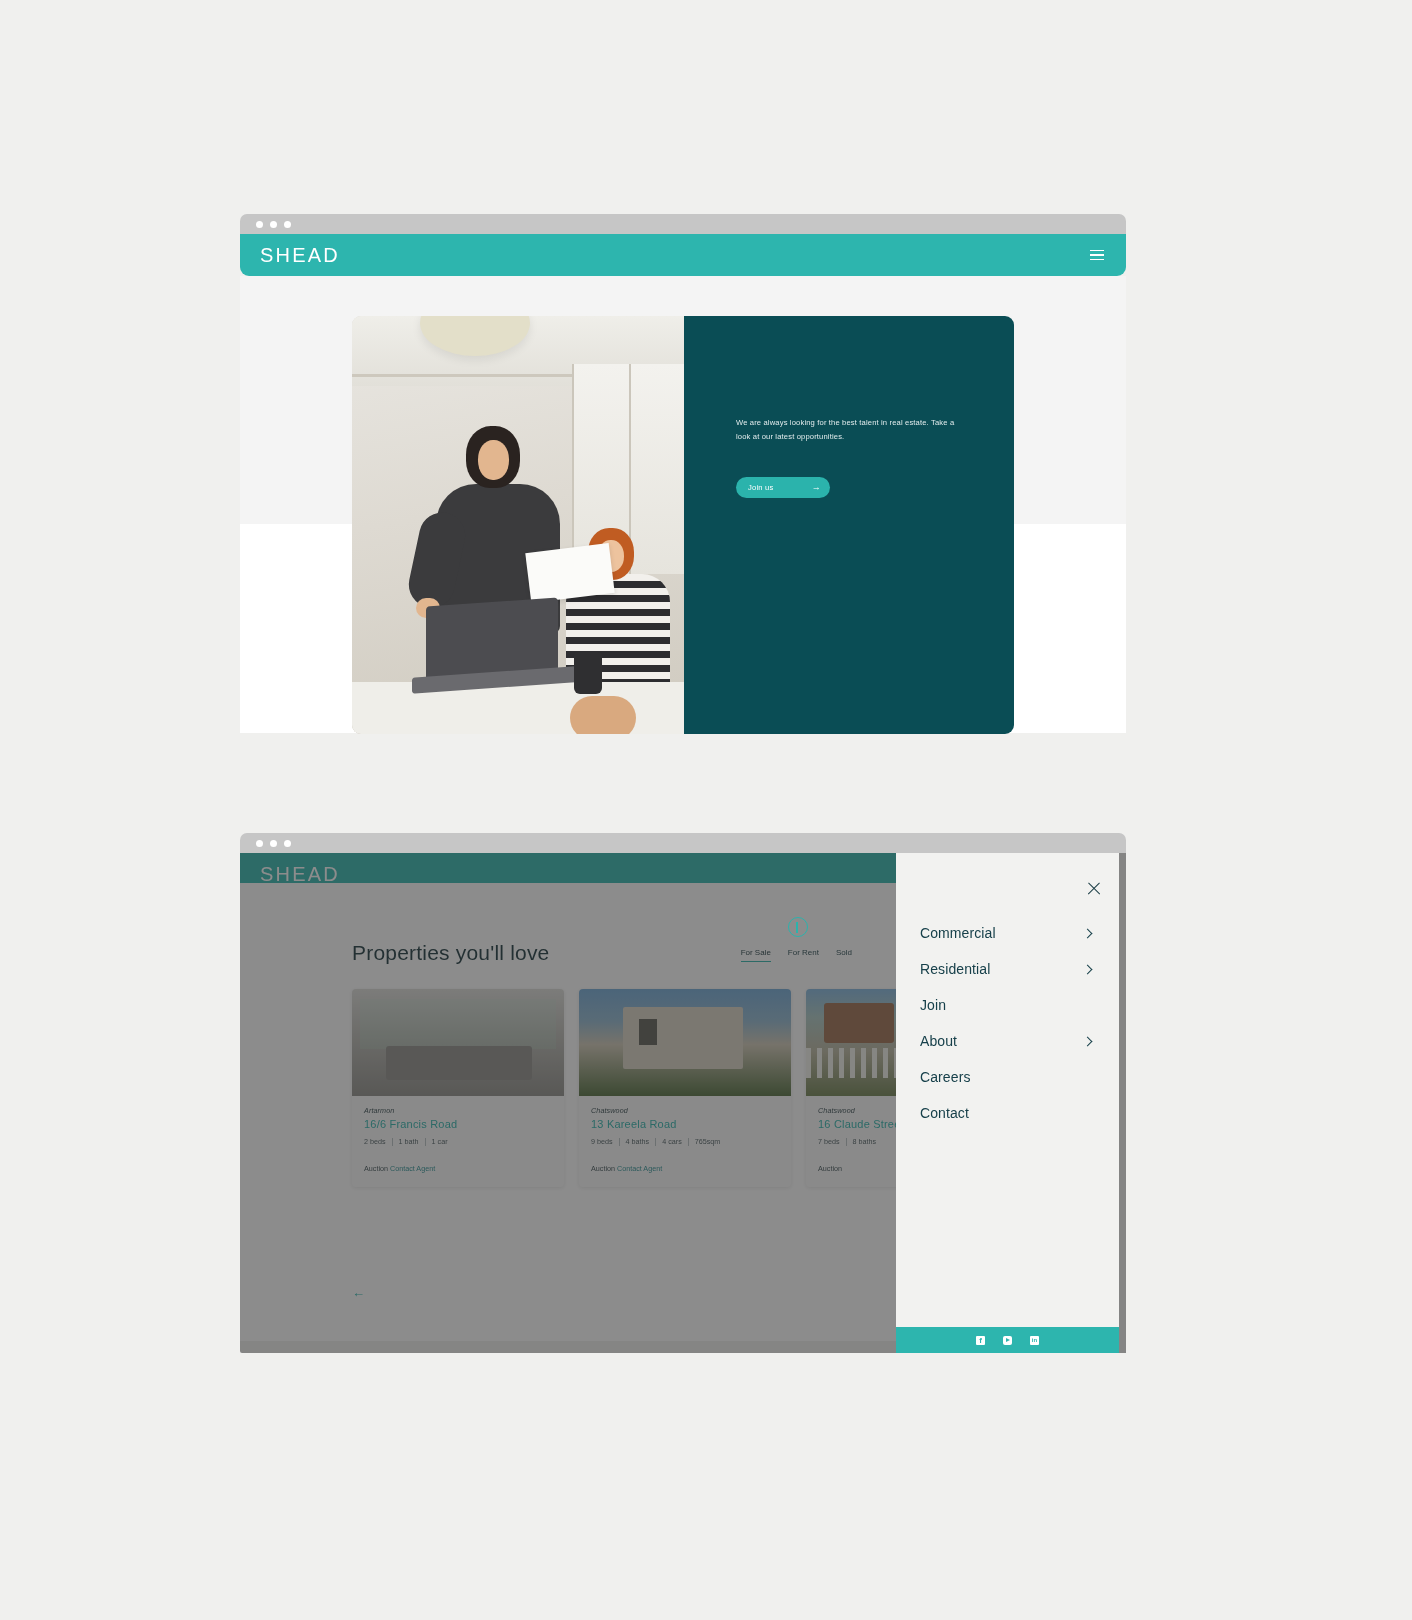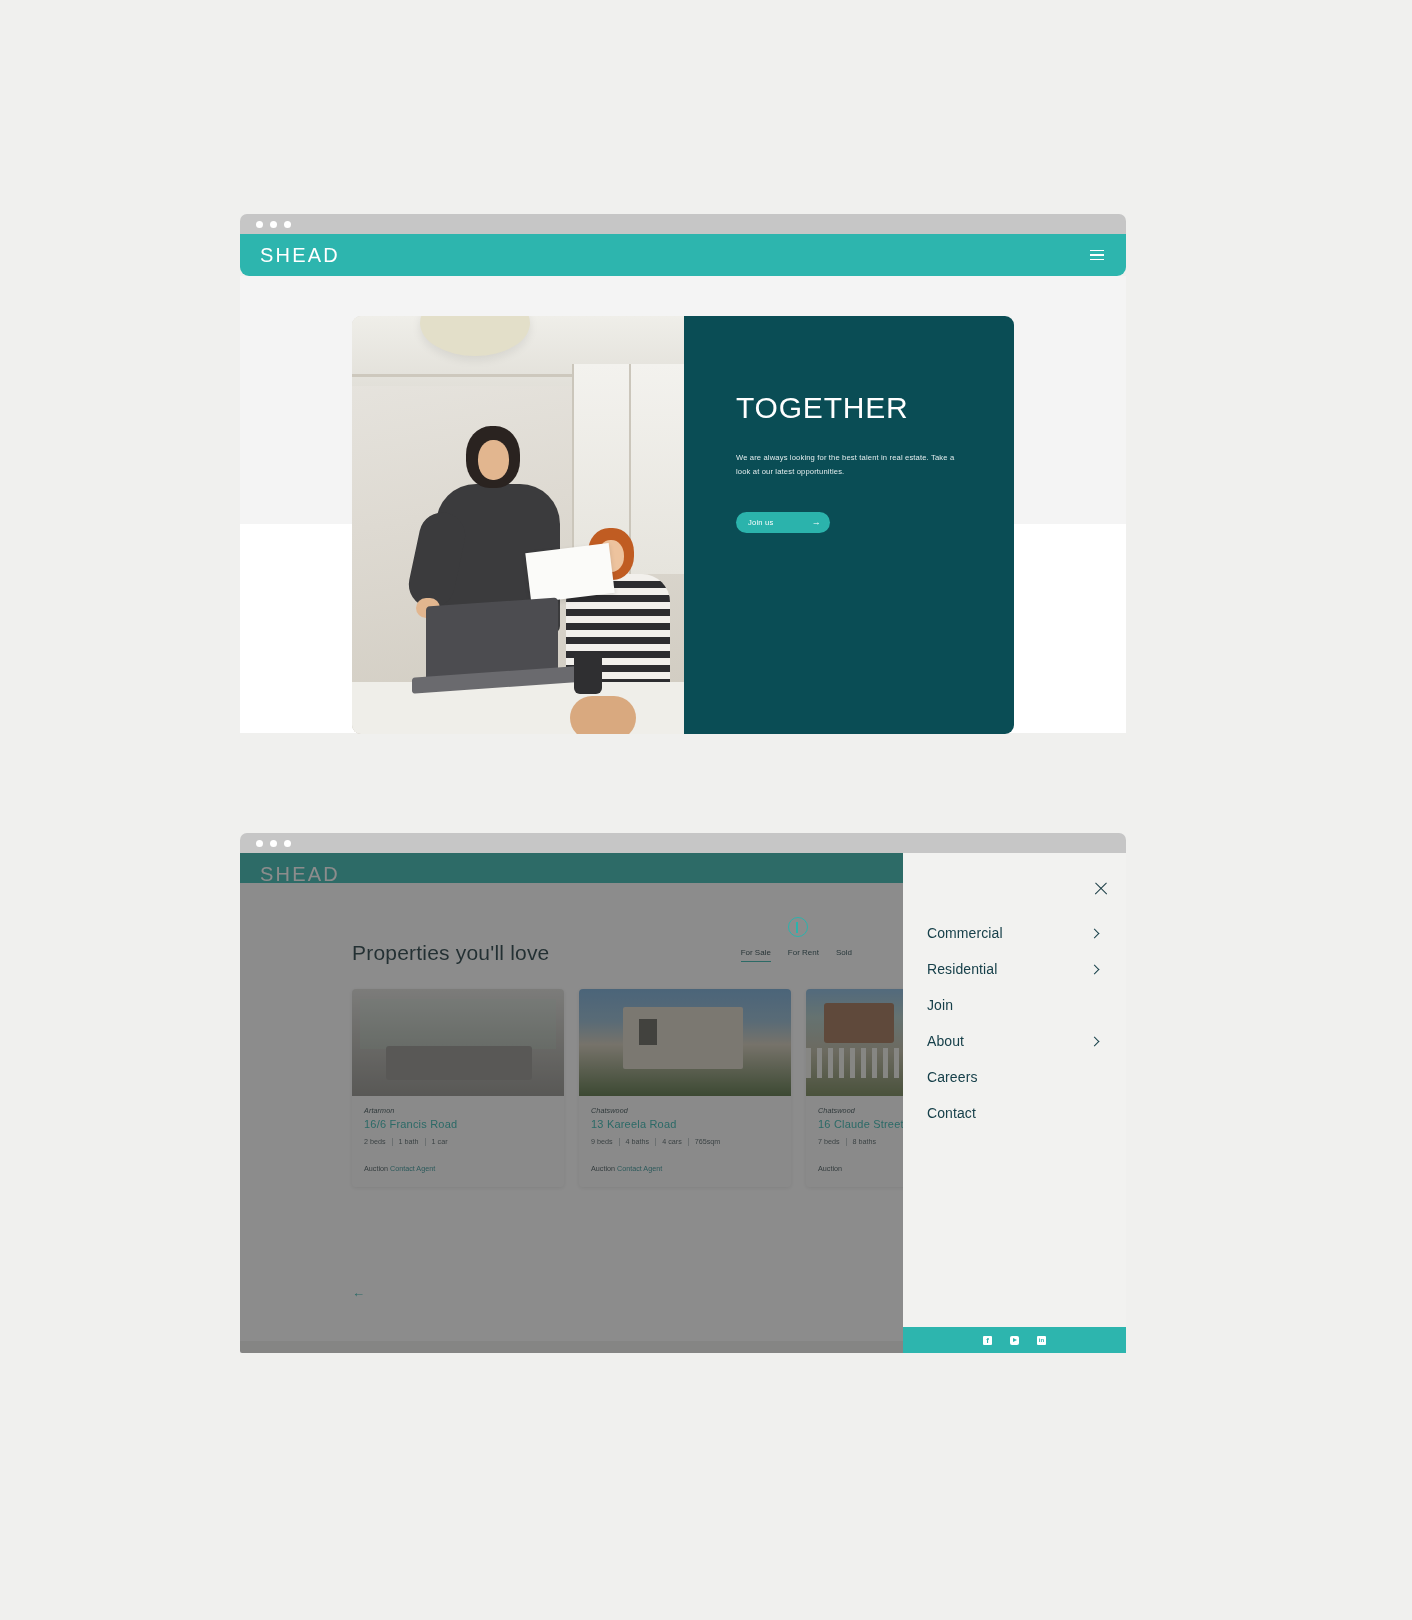--- a/index.html
+++ b/index.html
@@ -165,21 +165,21 @@
     color: #2bb3ac; cursor: pointer; letter-spacing: -1px;
   }
   .carousel-dot {
     position: absolute; left: 548px; top: 64px; width: 20px; height: 20px;
     border-radius: 50%; border: 1.4px solid #2bb3ac; z-index: 6;
   }
   .carousel-dot:after{content:"";position:absolute;left:7px;top:4px;width:2px;height:11px;background:#2bb3ac;}
 
   
   .menu {
-    position: absolute; right: 0; top: -20px; width: 223px; height: 520px;
+    position: absolute; right: 7px; top: -20px; width: 223px; height: 520px;
     background: #f2f2f0; z-index: 20; display: flex; flex-direction: column;
   }
   .menu-close {
     position: absolute; right: 17px; top: 48px; width: 16px; height: 16px; cursor: pointer;
   }
   .menu-close:before, .menu-close:after {
     content:""; position:absolute; left:0; top:7px; width:16px; height:1.4px; background:#1d3f47;
   }
   .menu-close:before { transform: rotate(45deg); }
   .menu-close:after  { transform: rotate(-45deg); }
@@ -240,21 +240,20 @@
             <div class="hp-person2-head"></div>
             <div class="hp-person2-face"></div>
           <div class="hp-paper"></div>
             <div class="hp-hand"></div>
           <div class="hp-desk"></div>
             <div class="hp-laptop"></div>
           <div class="hp-cup"></div>
             <div class="hp-hand2"></div>
         </div>
         <div class="hero-panel">
-          <div class="hero-h1">TOGETHER</div>
           <div class="hero-p">We are always looking for the best talent in real estate. Take a look at our latest opportunities.</div>
           <div class="hero-btn">
             <span>Join us</span>
             <span class="arrow">→</span>
           </div>
         </div>
       </div>
 
     </div>
   </div>

